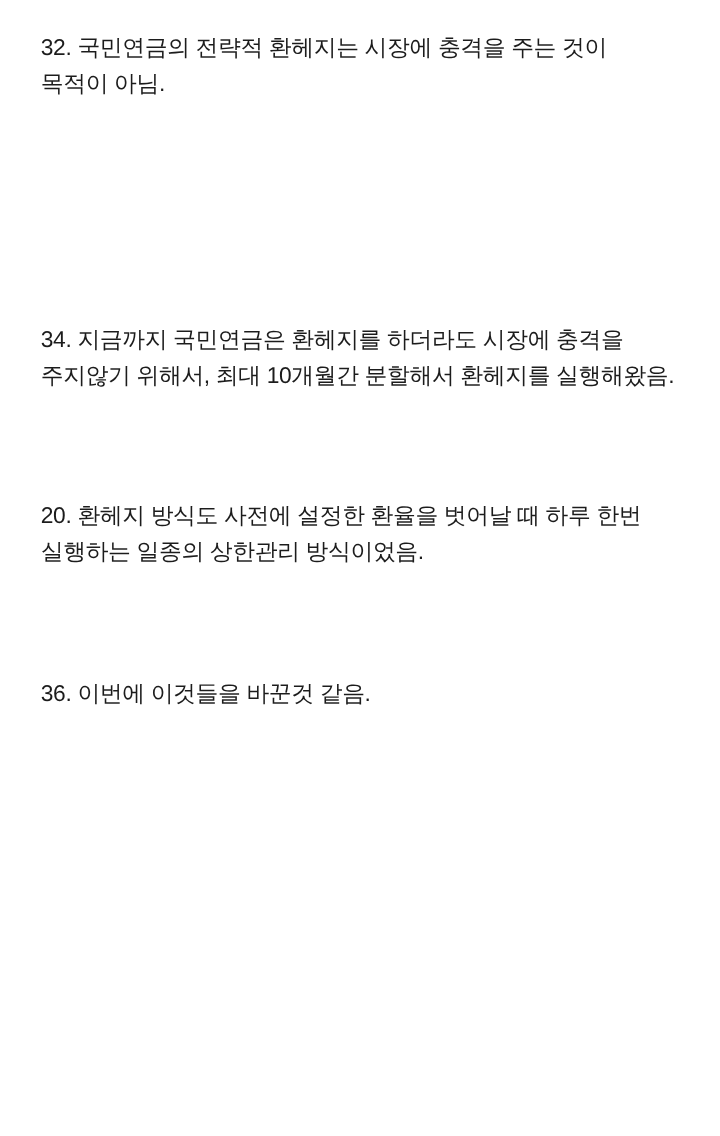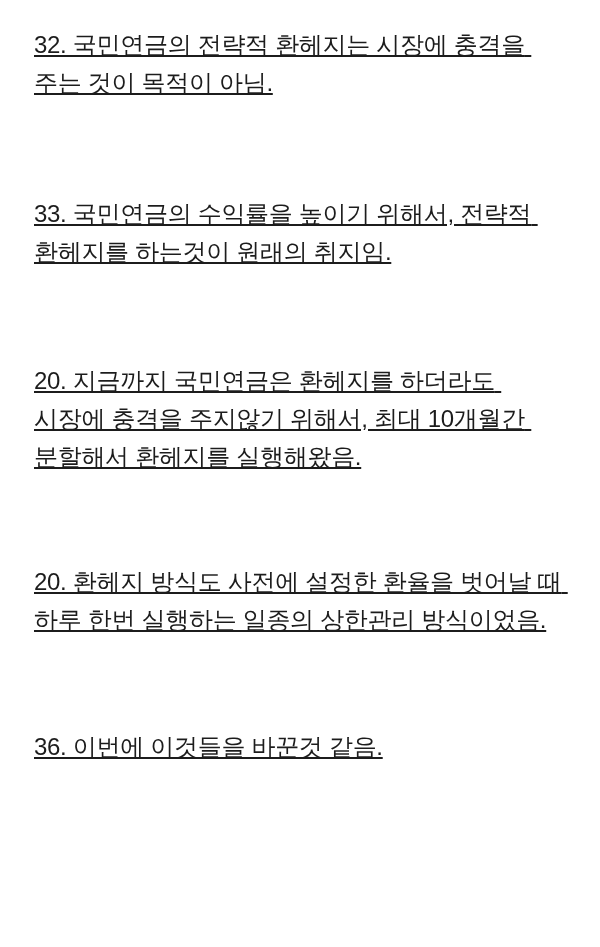--- a/index.html
+++ b/index.html
@@ -15,46 +15,44 @@
     color: #1b1b1b;
   }
   .page {
     width: 600px;
     height: 947px;
     box-sizing: border-box;
     padding: 26px 36px 0 34px;
     background: #ffffff;
   }
   .para {
-    font-size: 24px;
+    font-size: 19px;
     line-height: 1.60;
     letter-spacing: -0.3px;
     color: #1c1c1c;
     margin: 0 0 0 0;
     word-break: keep-all;
     white-space: pre-wrap;
-    text-decoration: underline;
   }
   .gap-1 { height: 92px; }
   .gap-2 { height: 90px; }
   .gap-3 { height: 86px; }
   .gap-4 { height: 88px; }
 </style>
 </head>
 <body>
 
 <div class="page">
 
   <p class="para">32. 국민연금의 전략적 환헤지는 시장에 충격을 주는 것이 목적이 아님.</p>
   <div class="gap-1"></div>
 
-  <p class="para">33. 국민연금의 수익률을 높이기 위해서, 전략적 환헤지를 하는것이 원래의 취지임.</p>
   <div class="gap-2"></div>
 
-  <p class="para">20. 지금까지 국민연금은 환헤지를 하더라도 시장에 충격을 주지않기 위해서, 최대 10개월간 분할해서 환헤지를 실행해왔음.</p>
+  <p class="para">34. 지금까지 국민연금은 환헤지를 하더라도 시장에 충격을 주지않기 위해서, 최대 10개월간 분할해서 환헤지를 실행해왔음.</p>
   <div class="gap-3"></div>
 
   <p class="para">20. 환헤지 방식도 사전에 설정한 환율을 벗어날 때 하루 한번 실행하는 일종의 상한관리 방식이었음.</p>
   <div class="gap-4"></div>
 
   <p class="para">36. 이번에 이것들을 바꾼것 같음.</p>
 
 </div>
 
 </body></html>

